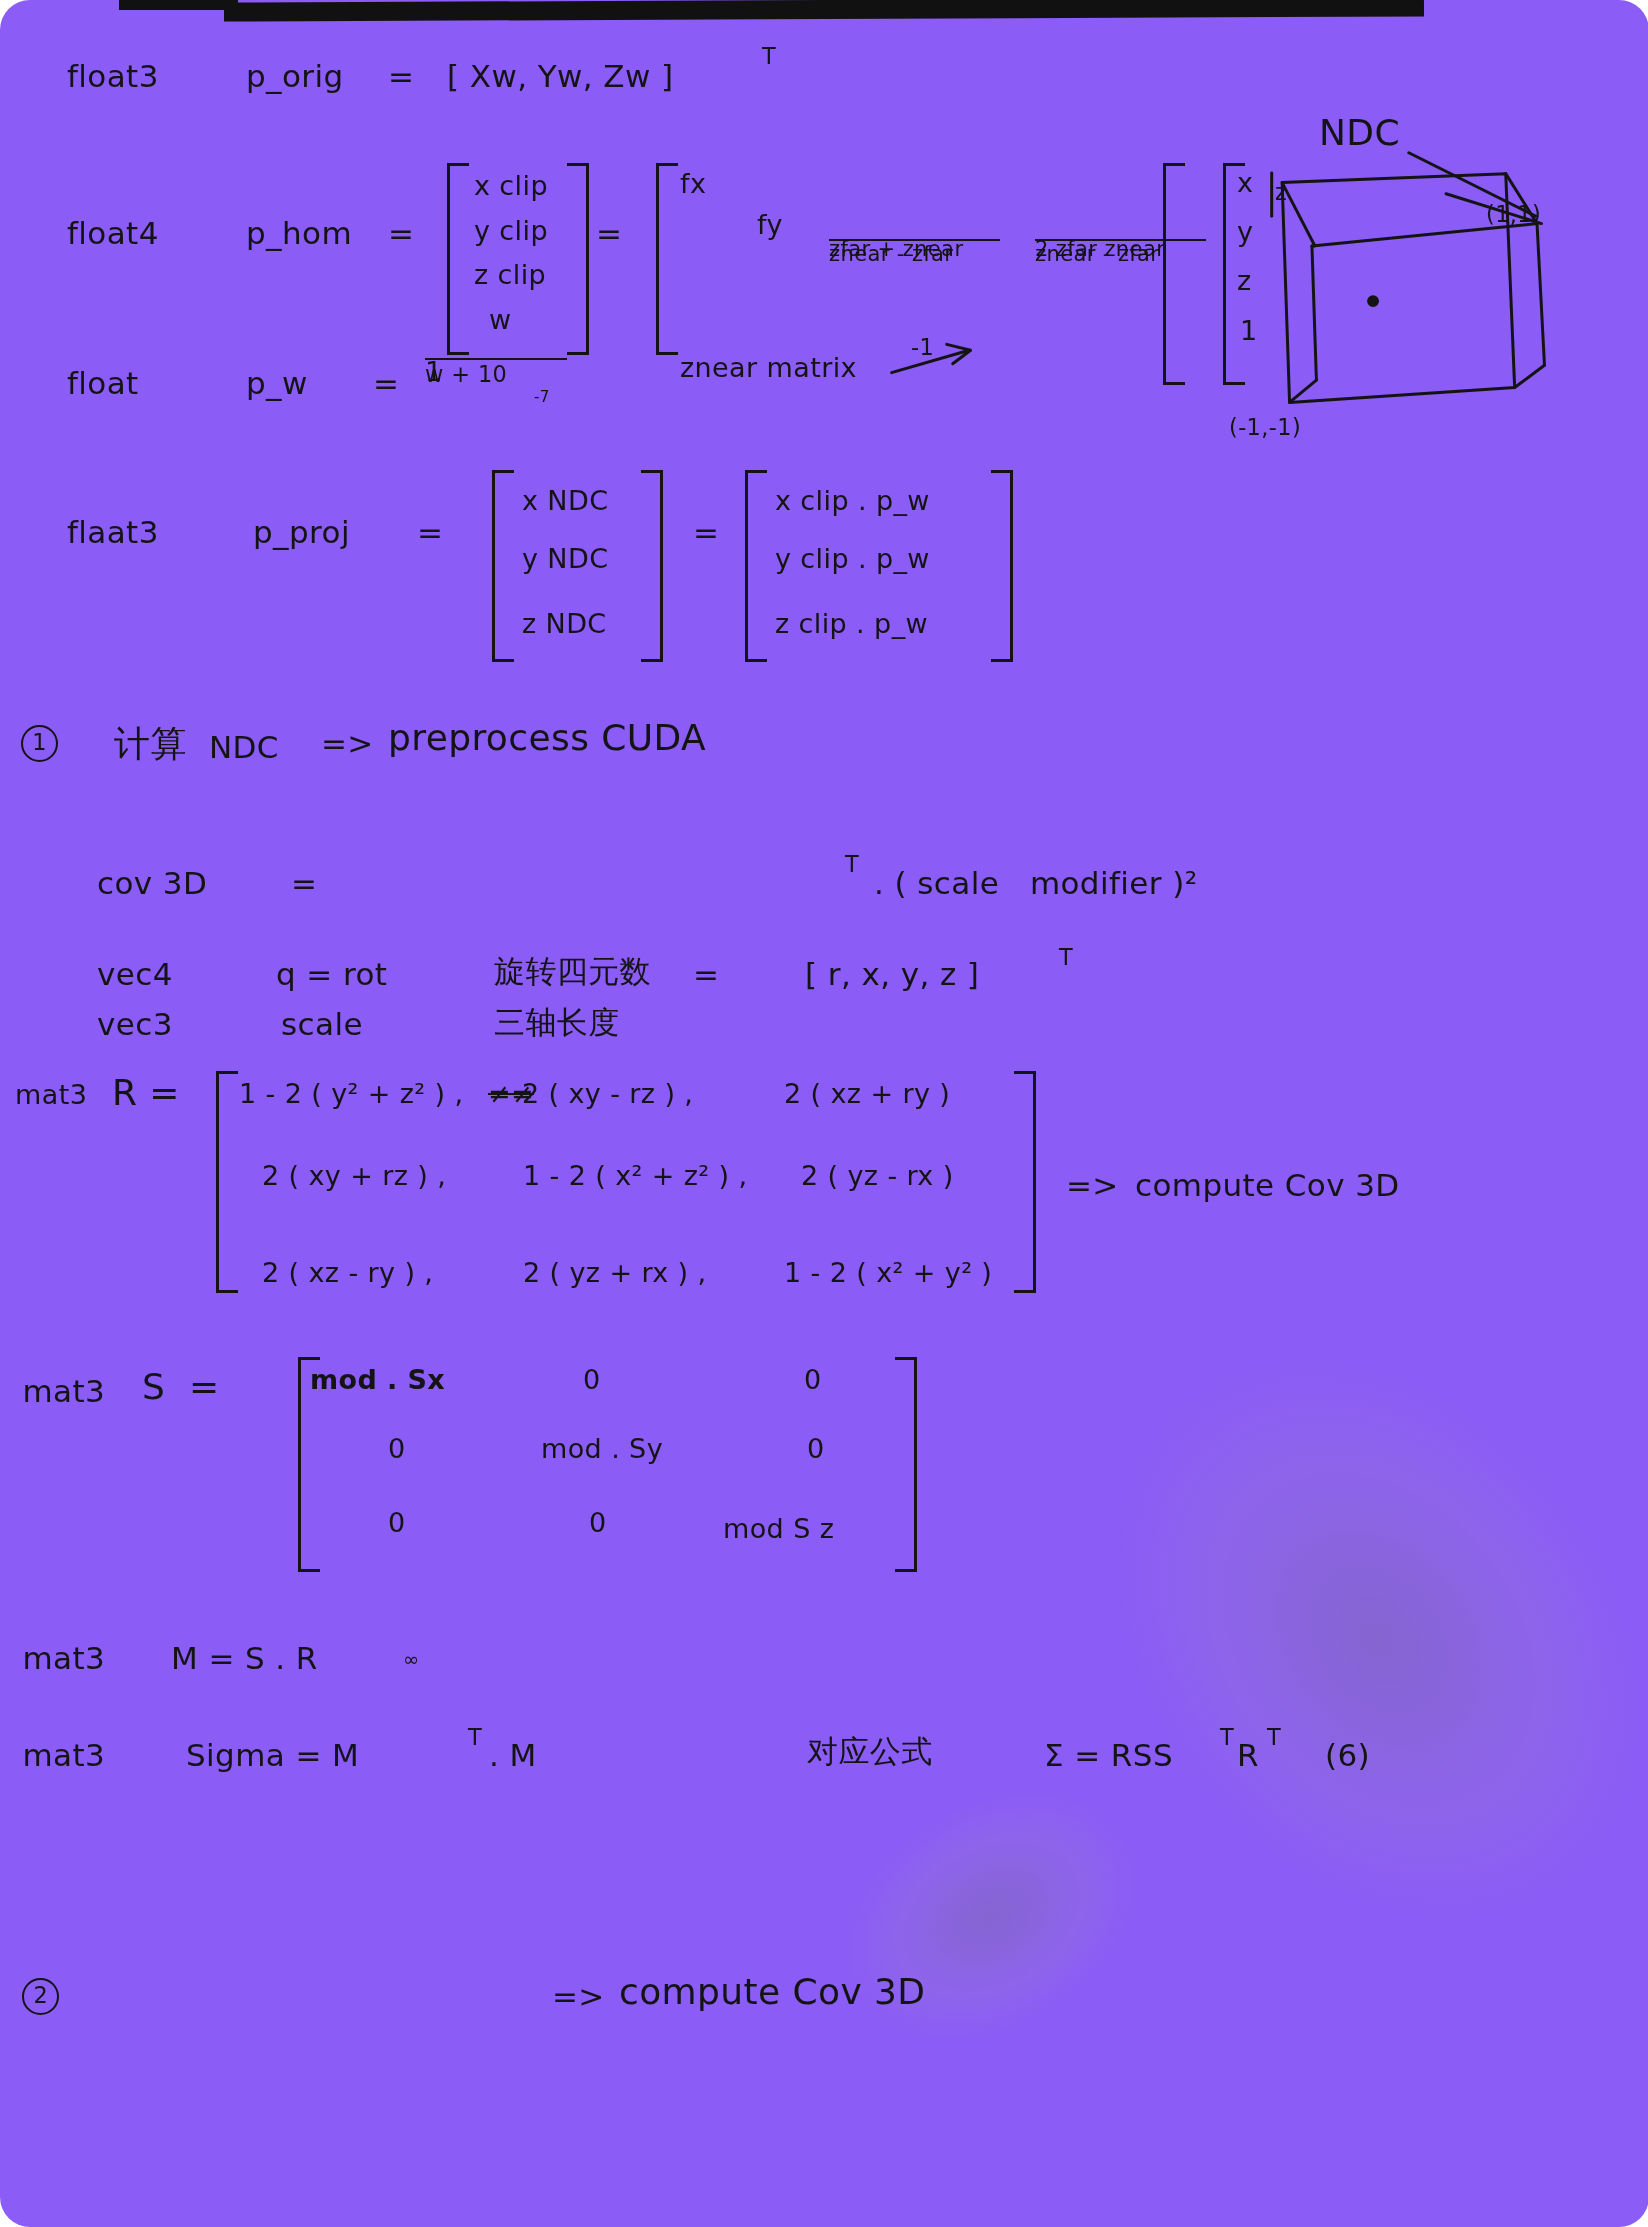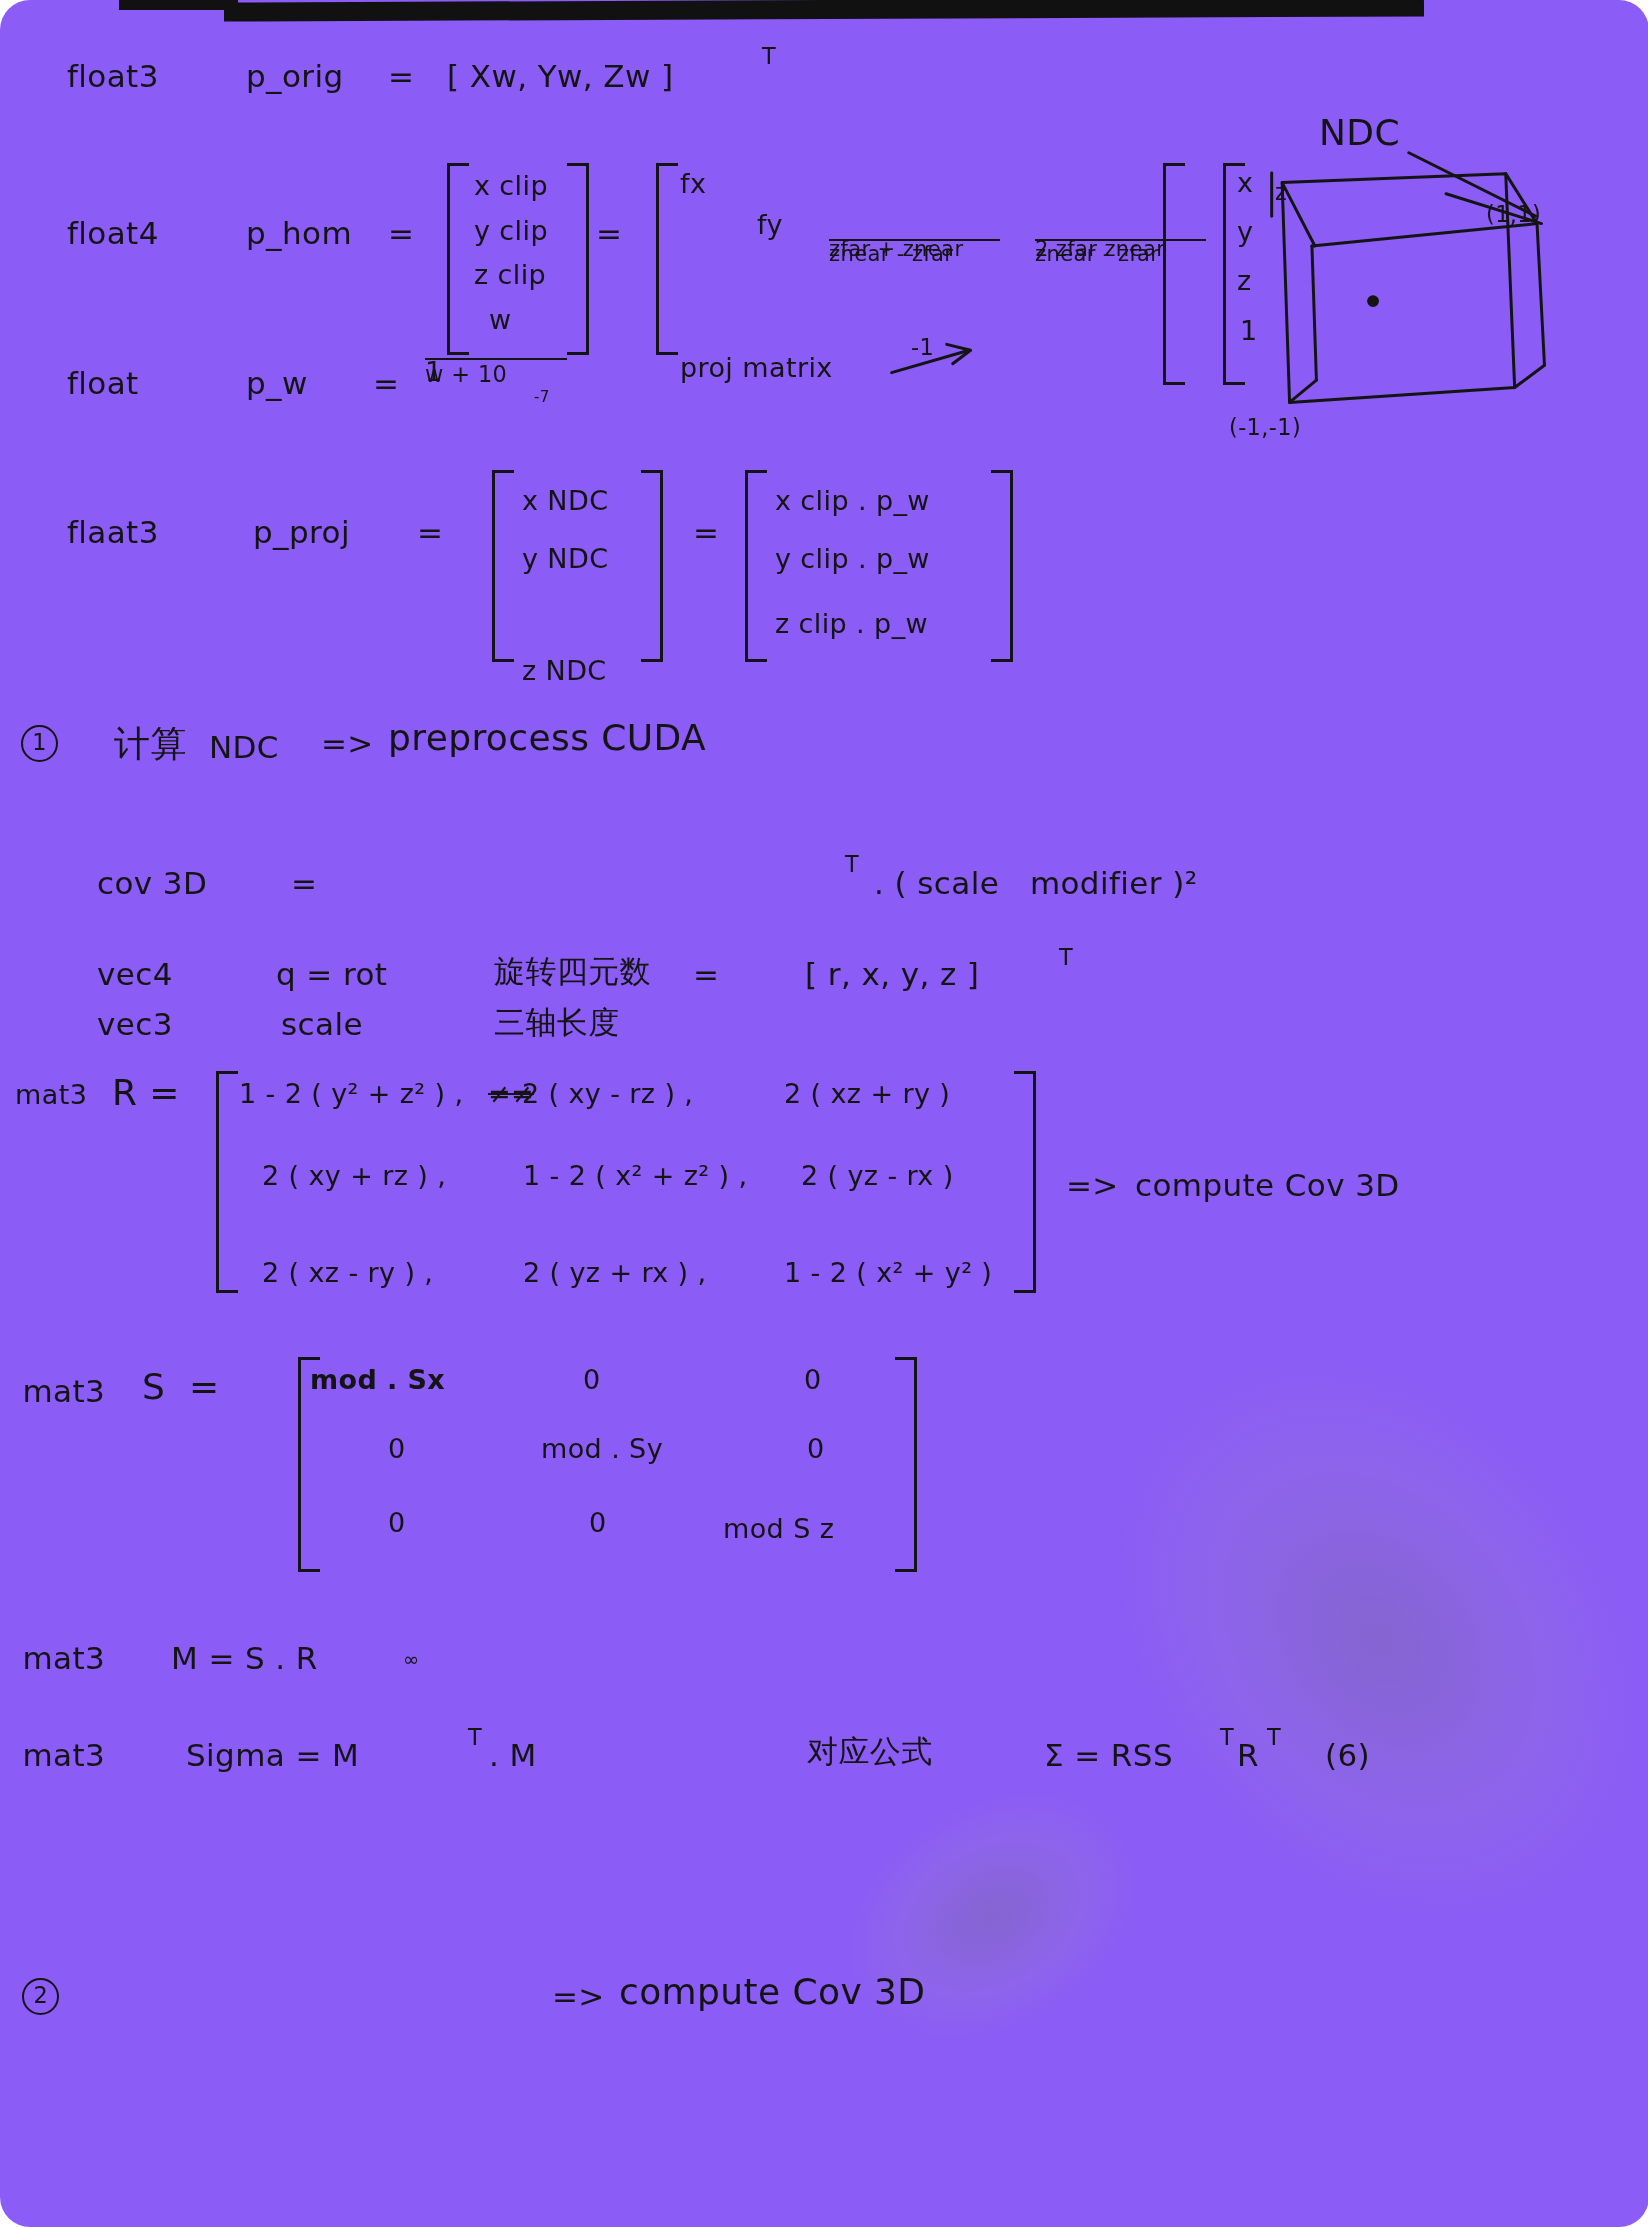--- a/index.html
+++ b/index.html
@@ -133,21 +133,21 @@
     <span class="bar"></span>
     <span class="den hand">znear - zfar</span>
   </div>
 
   <div class="frac" style="left:1035px; top:237px; width:171px;">
     <span class="num hand">2 zfar znear</span>
     <span class="bar"></span>
     <span class="den hand">znear - zfar</span>
   </div>
 
-  <div class="hand hm" style="left:680px; top:352px;">proj matrix</div>
+  <div class="hand hm" style="left:680px; top:352px;">znear matrix</div>
   <div class="hand hs" style="left:911px; top:334px;">-1</div>
 
   <div class="brk" style="left:1223px; top:163px; height:216px;"></div>
   <div class="brk-r" style="left:1163px; top:163px; height:216px; border-right:none; border-left:3px solid #141414;"></div>
   <div class="hand hm" style="left:1237px; top:167px;">x</div>
   <div class="hand hm" style="left:1237px; top:216px;">y</div>
   <div class="hand hm" style="left:1237px; top:265px;">z</div>
   <div class="hand hm" style="left:1240px; top:315px;">1</div>
 
   <div class="hand hxl" style="left:1319px; top:112px;">NDC</div>
@@ -190,21 +190,21 @@
   <div class="hand" style="left:534px; top:388px; font-size:15px;">-7</div>
 
   <div class="hand hl" style="left:67px; top:514px;">flaat3</div>
   <div class="hand hl" style="left:253px; top:514px;">p_proj</div>
   <div class="hand hl" style="left:417px; top:514px;">=</div>
 
   <div class="brk" style="left:492px; top:470px; height:186px;"></div>
   <div class="brk-r" style="left:641px; top:470px; height:186px;"></div>
   <div class="hand hm" style="left:522px; top:485px;">x NDC</div>
   <div class="hand hm" style="left:522px; top:543px;">y NDC</div>
-  <div class="hand hm" style="left:522px; top:608px;margin-top:47px;">z NDC</div>
+  <div class="hand hm" style="left:522px; top:608px;">z NDC</div>
 
   <div class="hand hl" style="left:693px; top:514px;">=</div>
 
   <div class="brk" style="left:745px; top:470px; height:186px;"></div>
   <div class="brk-r" style="left:991px; top:470px; height:186px;"></div>
   <div class="hand hm" style="left:775px; top:485px;">x clip . p_w</div>
   <div class="hand hm" style="left:775px; top:543px;">y clip . p_w</div>
   <div class="hand hm" style="left:775px; top:608px;">z clip . p_w</div>
 
   <div class="circnum hand" style="left:21px; top:725px;">1</div>

